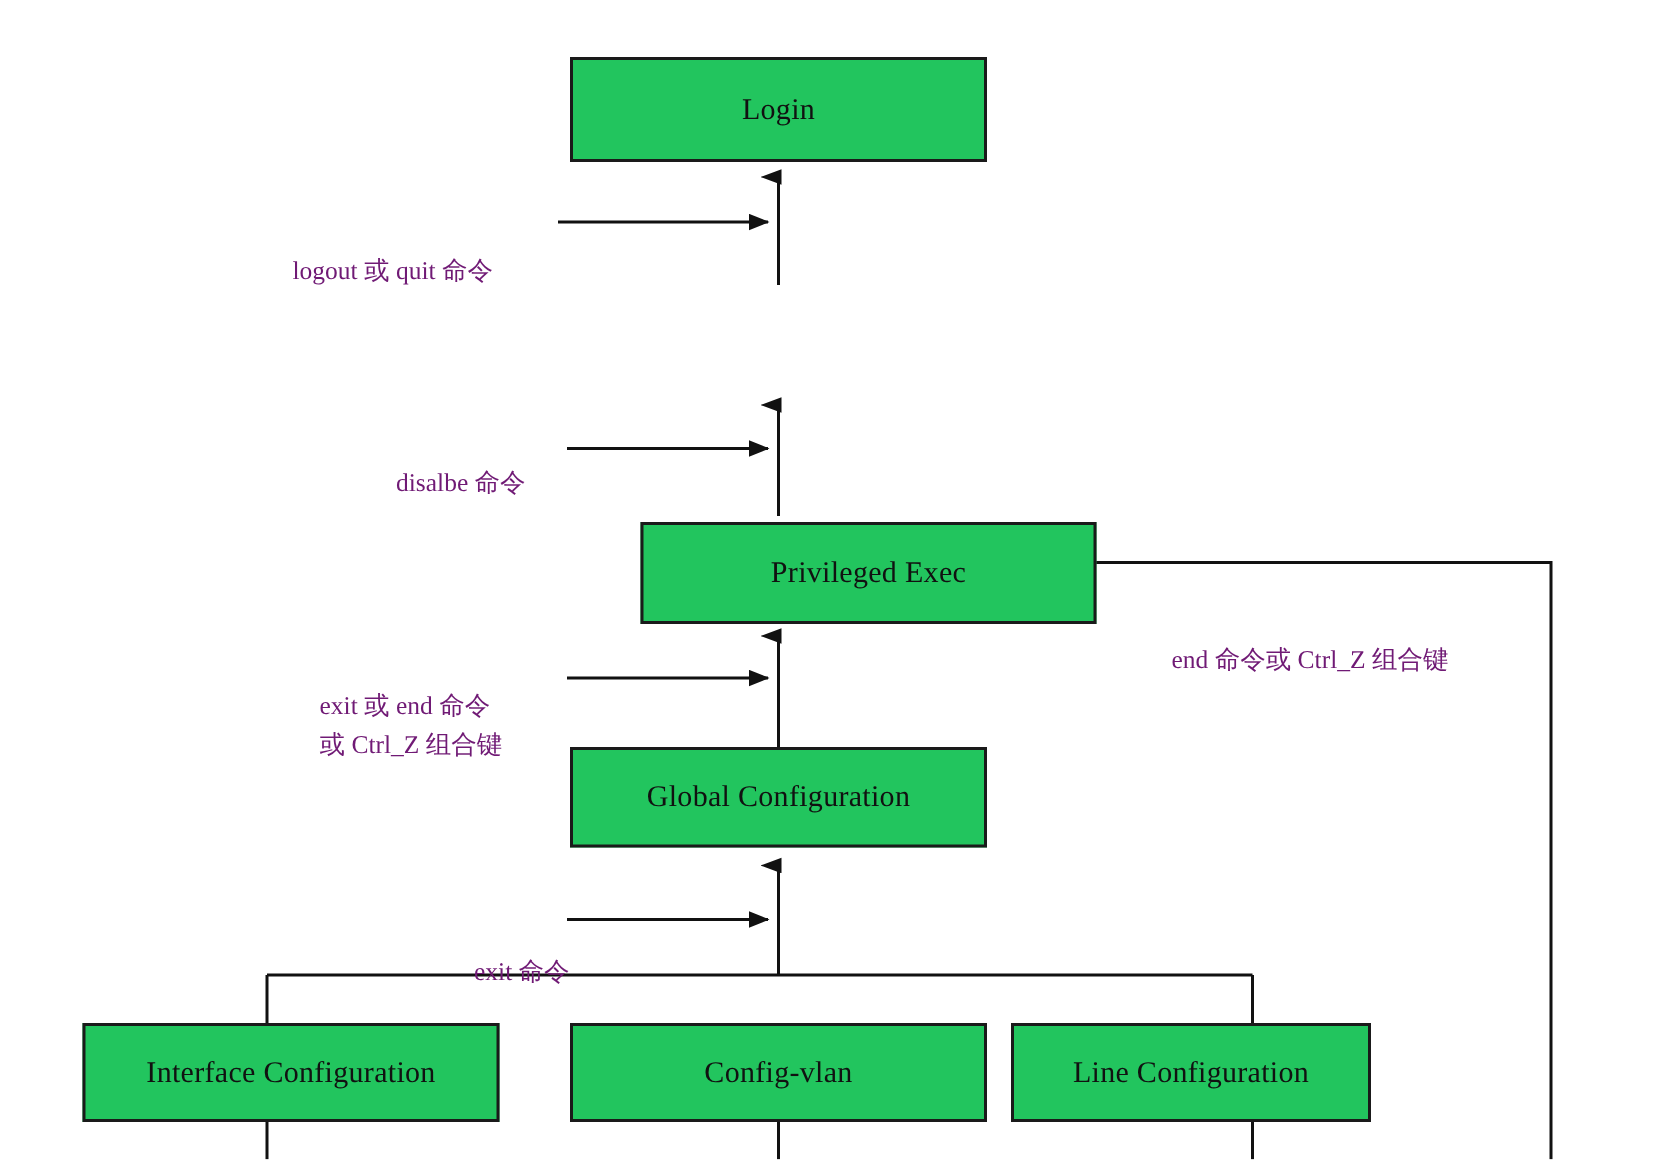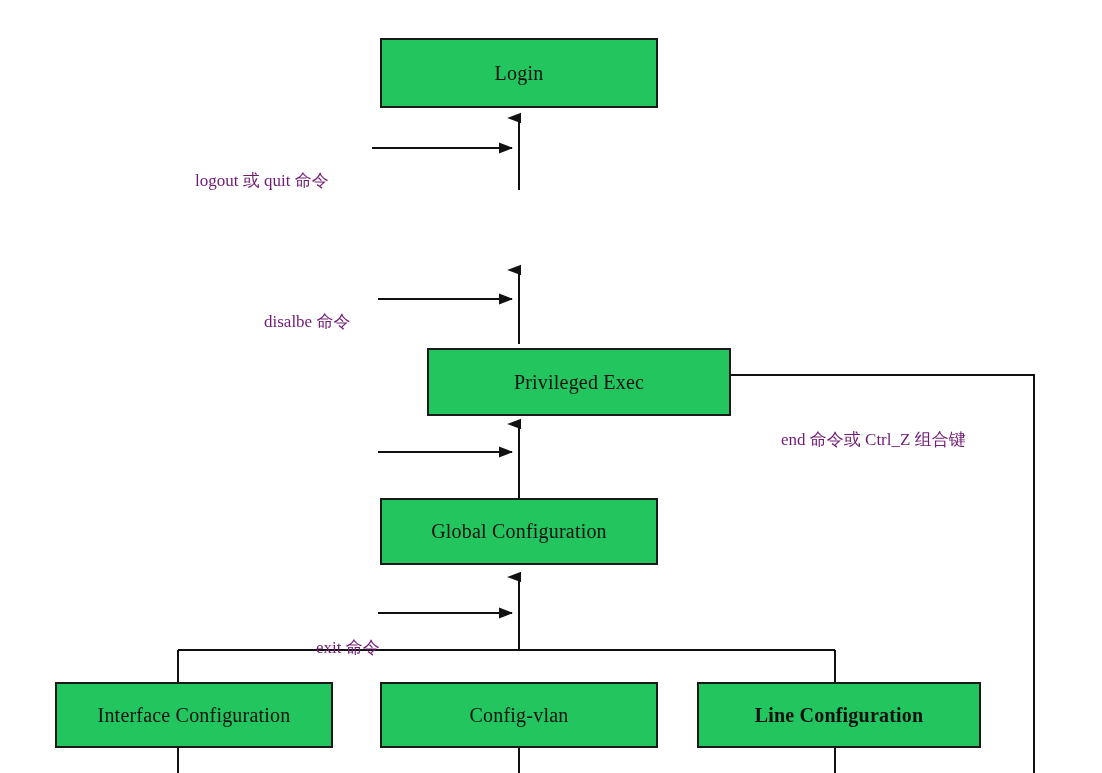--- a/index.html
+++ b/index.html
@@ -113,24 +113,28 @@
 
 
   <div class="node-box" style="left:380px; top:348px; width:304px; height:68px;margin-left:47px;">Privileged Exec</div>
 
   <div class="node-box" style="left:55px; top:682px; width:278px; height:66px;">Interface Configuration</div>
 
   <div class="node-box" style="left:380px; top:498px; width:278px; height:67px;">Global Configuration</div>
 
   <div class="node-box" style="left:380px; top:682px; width:278px; height:66px;">Config-vlan</div>
 
-  <div class="node-box" style="left:697px; top:682px; width:284px; height:66px;font-weight:bold;">Line Configuration</div>
+  <div class="node-box" style="left:674px; top:682px; width:240px; height:66px;">Line Configuration</div>
 
   <div class="edge-label" style="left:195px; top:136px;">logout 或 quit 命令</div>
 
   <div class="edge-label" style="left:264px; top:277px;">disalbe 命令</div>
 
+  <div class="edge-label" style="left:213px; top:426px;">
+    <div>exit 或 end 命令</div>
+    <div style="text-align:right;">或 Ctrl_Z 组合键</div>
+  </div>
 
   <div class="edge-label" style="left:316px; top:603px;">exit 命令</div>
 
   <div class="edge-label" style="left:781px; top:395px;">end 命令或 Ctrl_Z 组合键</div>
 
 </div>
 
 </body></html>

